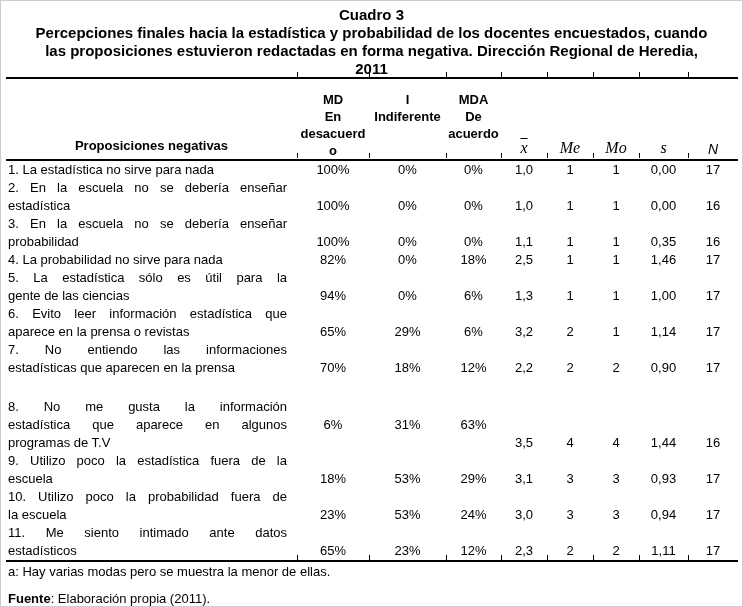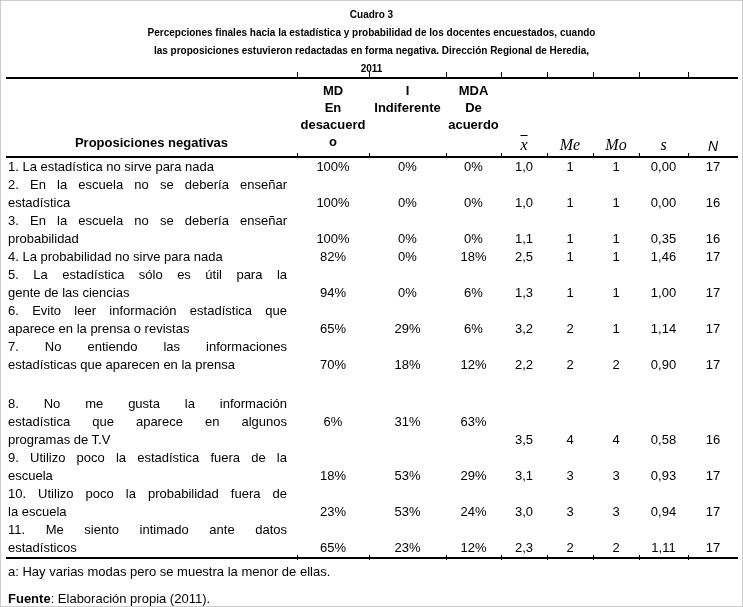--- a/index.html
+++ b/index.html
@@ -9,31 +9,31 @@
     background: #ffffff;
     color: #000;
     font-family: "Liberation Sans", sans-serif;
     font-size: 13px;
     overflow: hidden;
     border: 1px solid #cccccc;
     box-sizing: border-box;
   }
   .title-block {
     position: absolute; top: 5px; left: 0; width: 100%;
-    text-align: center; font-weight: bold; font-size: 10px; line-height: 18px;
+    text-align: center; font-weight: bold; font-size: 15px; line-height: 18px;
   }
   table.stats {
     position: absolute; left: 5px; top: 76px; width: 732px;
     border-collapse: collapse; table-layout: fixed;
     border-top: 2px solid #000; border-bottom: 2px solid #000;
   }
   thead tr { height: 79px; }
   thead th { padding: 0; font-weight: bold; font-size: 13px; border-bottom: 2px solid #000; }
   th.col-prop { vertical-align: bottom; text-align: center; padding-bottom: 6px; }
-  th.hdr-top { vertical-align: top; padding-top: 3px; text-align: center; white-space: pre-line; line-height: 17px; }
+  th.hdr-top { vertical-align: top; padding-top: 12px; text-align: center; white-space: pre-line; line-height: 17px; }
   th.stat { vertical-align: bottom; text-align: center; font-weight: normal; padding-bottom: 2px;
             font-family: "Liberation Serif", serif; font-style: italic; font-size: 16px; }
   th.stat-n { font-family: "Liberation Sans", sans-serif; font-style: italic; font-size: 14px; }
   .mean-sym { text-decoration: overline; padding: 0 1px; }
   tbody td { padding: 0; vertical-align: bottom; }
   td.prop { padding: 0 10px 0 2px; line-height: 18px; margin-top: 46px; }
   .pline { text-align: justify; height: 18px; overflow: hidden; }
   .pline::after { content:""; display:inline-block; width:100%; height:0; vertical-align: top; }
   .pline.last { text-align: left; }
   .pline.last::after { content:none; }
@@ -193,21 +193,21 @@
             <div class="pline">8. No me gusta la información</div>
             <div class="pline">estadística que aparece en algunos</div>
             <div class="pline last">programas de T.V</div>
           </td>
           <td class="val vmid">6%</td>
           <td class="val vmid">31%</td>
           <td class="val vmid">63%</td>
           <td class="val">3,5</td>
           <td class="val">4</td>
           <td class="val">4</td>
-          <td class="val">0,58</td>
+          <td class="val">1,44</td>
           <td class="val">16</td>
         </tr>
         <tr style="height: 36px;">
           <td class="prop">
             <div class="pline">9. Utilizo poco la estadística fuera de la</div>
             <div class="pline last">escuela</div>
           </td>
           <td class="val">18%</td>
           <td class="val">53%</td>
           <td class="val">29%</td>

